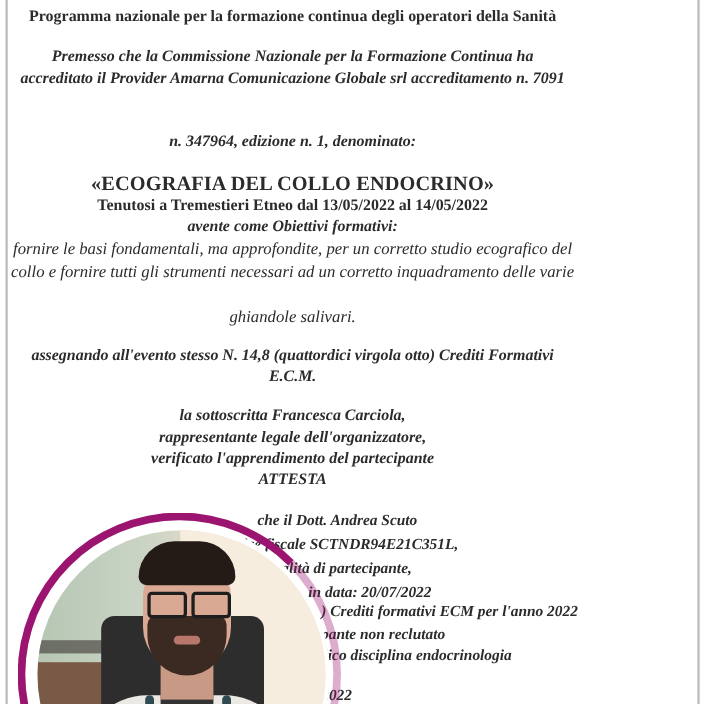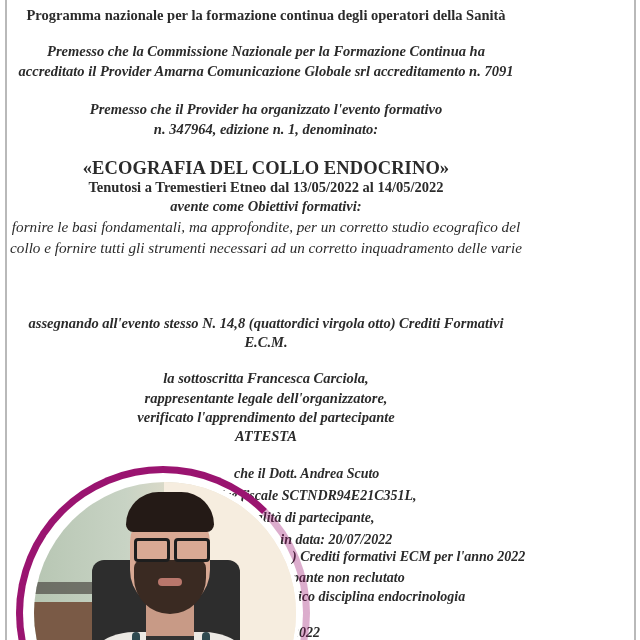--- a/index.html
+++ b/index.html
@@ -64,29 +64,29 @@
 
 <div class="page-border-left"></div>
 <div class="page-border-right"></div>
 
 <div class="doc">
   <div class="line b f14" style="top:8px;">Programma nazionale per la formazione continua degli operatori della Sanità</div>
 
   <div class="line b i f14" style="top:44px;">Premesso che la Commissione Nazionale per la Formazione Continua ha</div>
   <div class="line b i f14" style="top:64px;">accreditato il Provider Amarna Comunicazione Globale srl accreditamento n. 7091</div>
 
-  <div class="line b i f14" style="top:102px;">Premesso che il Provider ha organizzato l'evento formativo</div>
   <div class="line b i f14" style="top:122px;">n. 347964, edizione n. 1, denominato:</div>
 
   <div class="line title" style="top:159px;">«ECOGRAFIA DEL COLLO ENDOCRINO»</div>
   <div class="line b f14" style="top:180px;">Tenutosi a Tremestieri Etneo dal 13/05/2022 al 14/05/2022</div>
 
   <div class="line b i f14" style="top:199px;">avente come Obiettivi formativi:</div>
   <div class="line i f15" style="top:219px;">fornire le basi fondamentali, ma approfondite, per un corretto studio ecografico del</div>
   <div class="line i f15" style="top:240px;">collo e fornire tutti gli strumenti necessari ad un corretto inquadramento delle varie</div>
+  <div class="line i f15" style="top:281px;">ghiandole salivari.</div>
 
   <div class="line b i f14" style="top:316px;font-style:italic;">assegnando all'evento stesso N. 14,8 (quattordici virgola otto) Crediti Formativi</div>
   <div class="line b i f14" style="top:335px;text-align:center;">E.C.M.</div>
 
   <div class="line b i f14" style="top:371px;text-align:center;">la sottoscritta Francesca Carciola,</div>
   <div class="line b i f14" style="top:391px;">rappresentante legale dell'organizzatore,</div>
   <div class="line b i f14" style="top:410px;">verificato l'apprendimento del partecipante</div>
   <div class="line b i f14" style="top:429px;">ATTESTA</div>
 
   <div class="rline" style="left:234px; top:467px;">che il Dott. Andrea Scuto</div>

